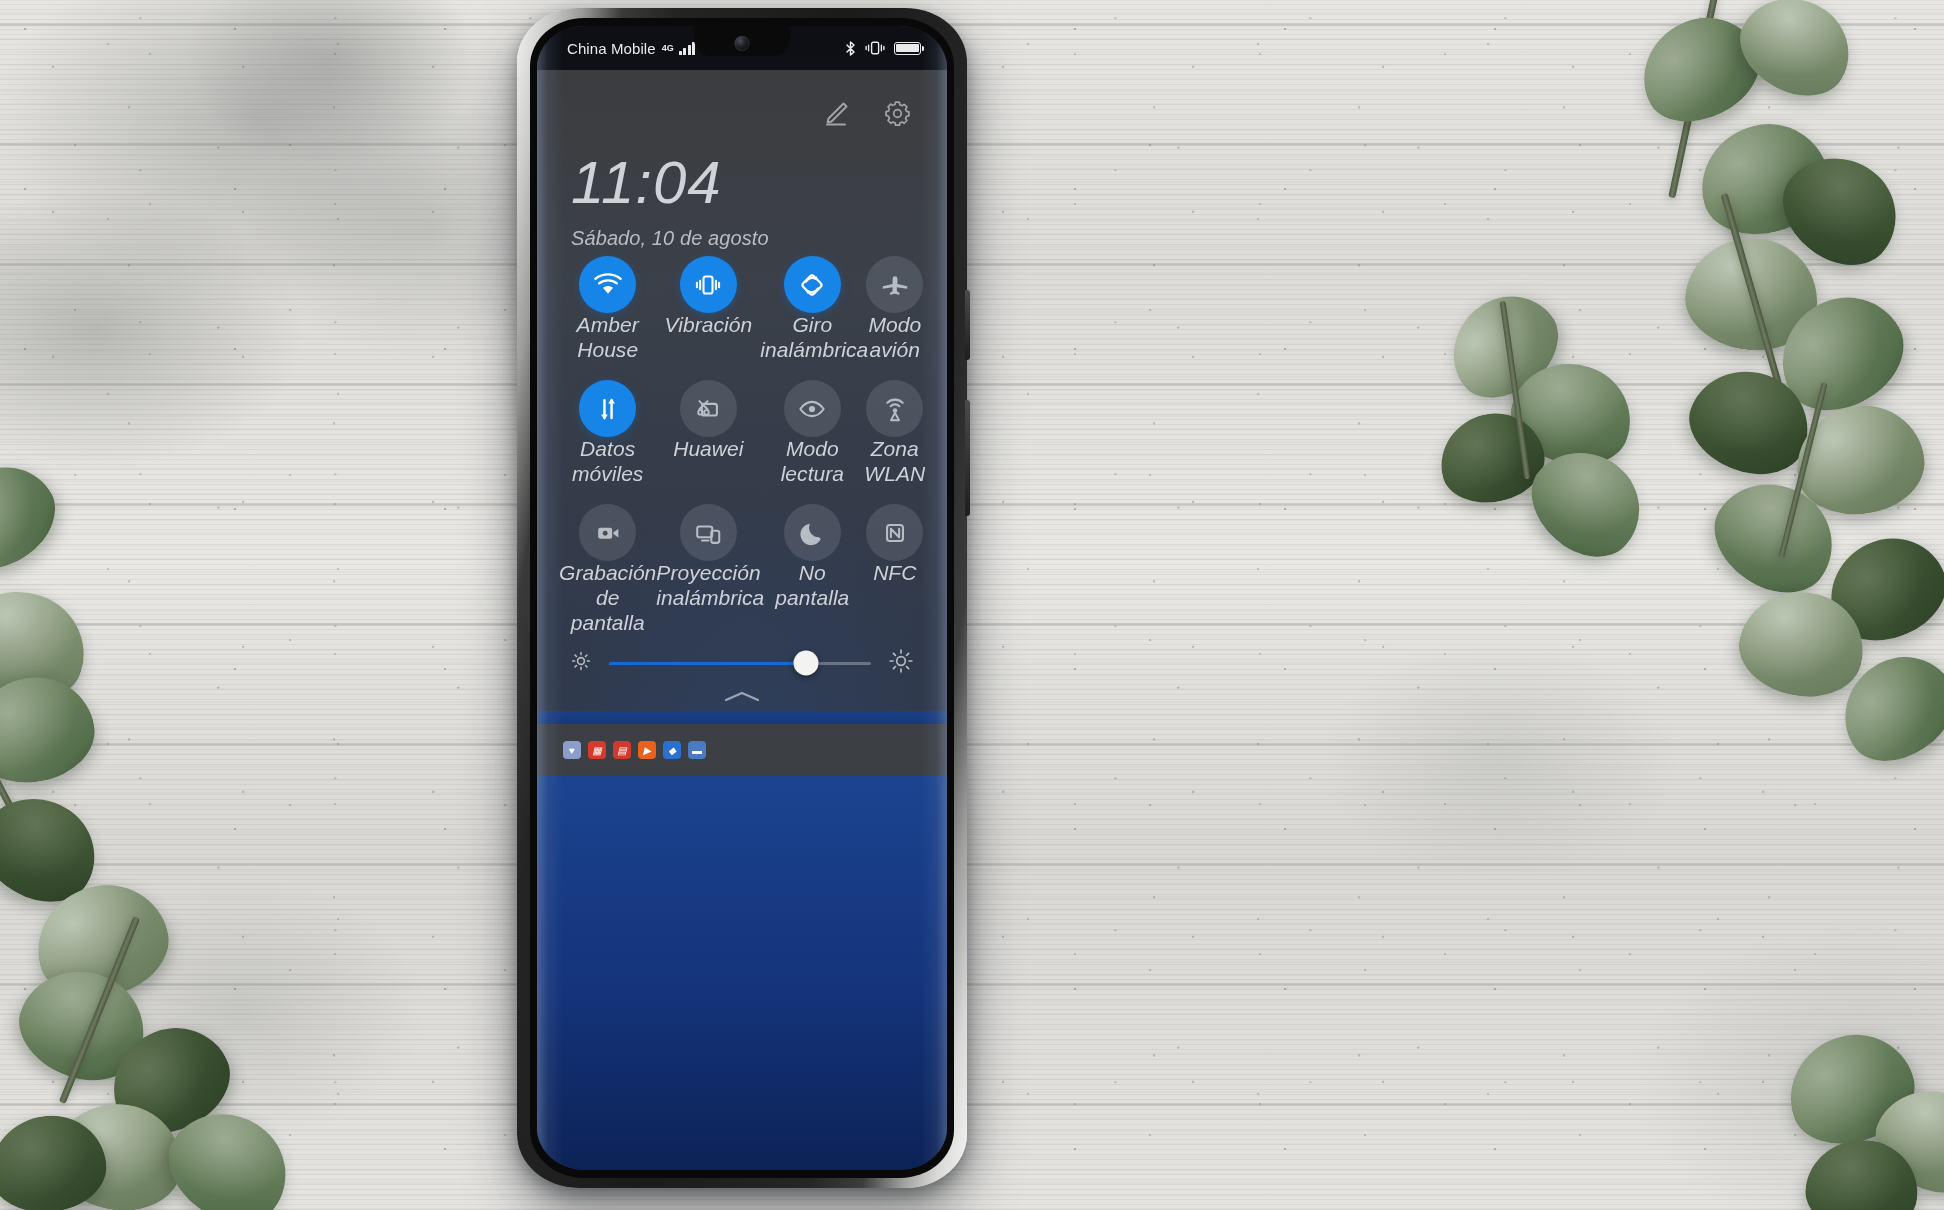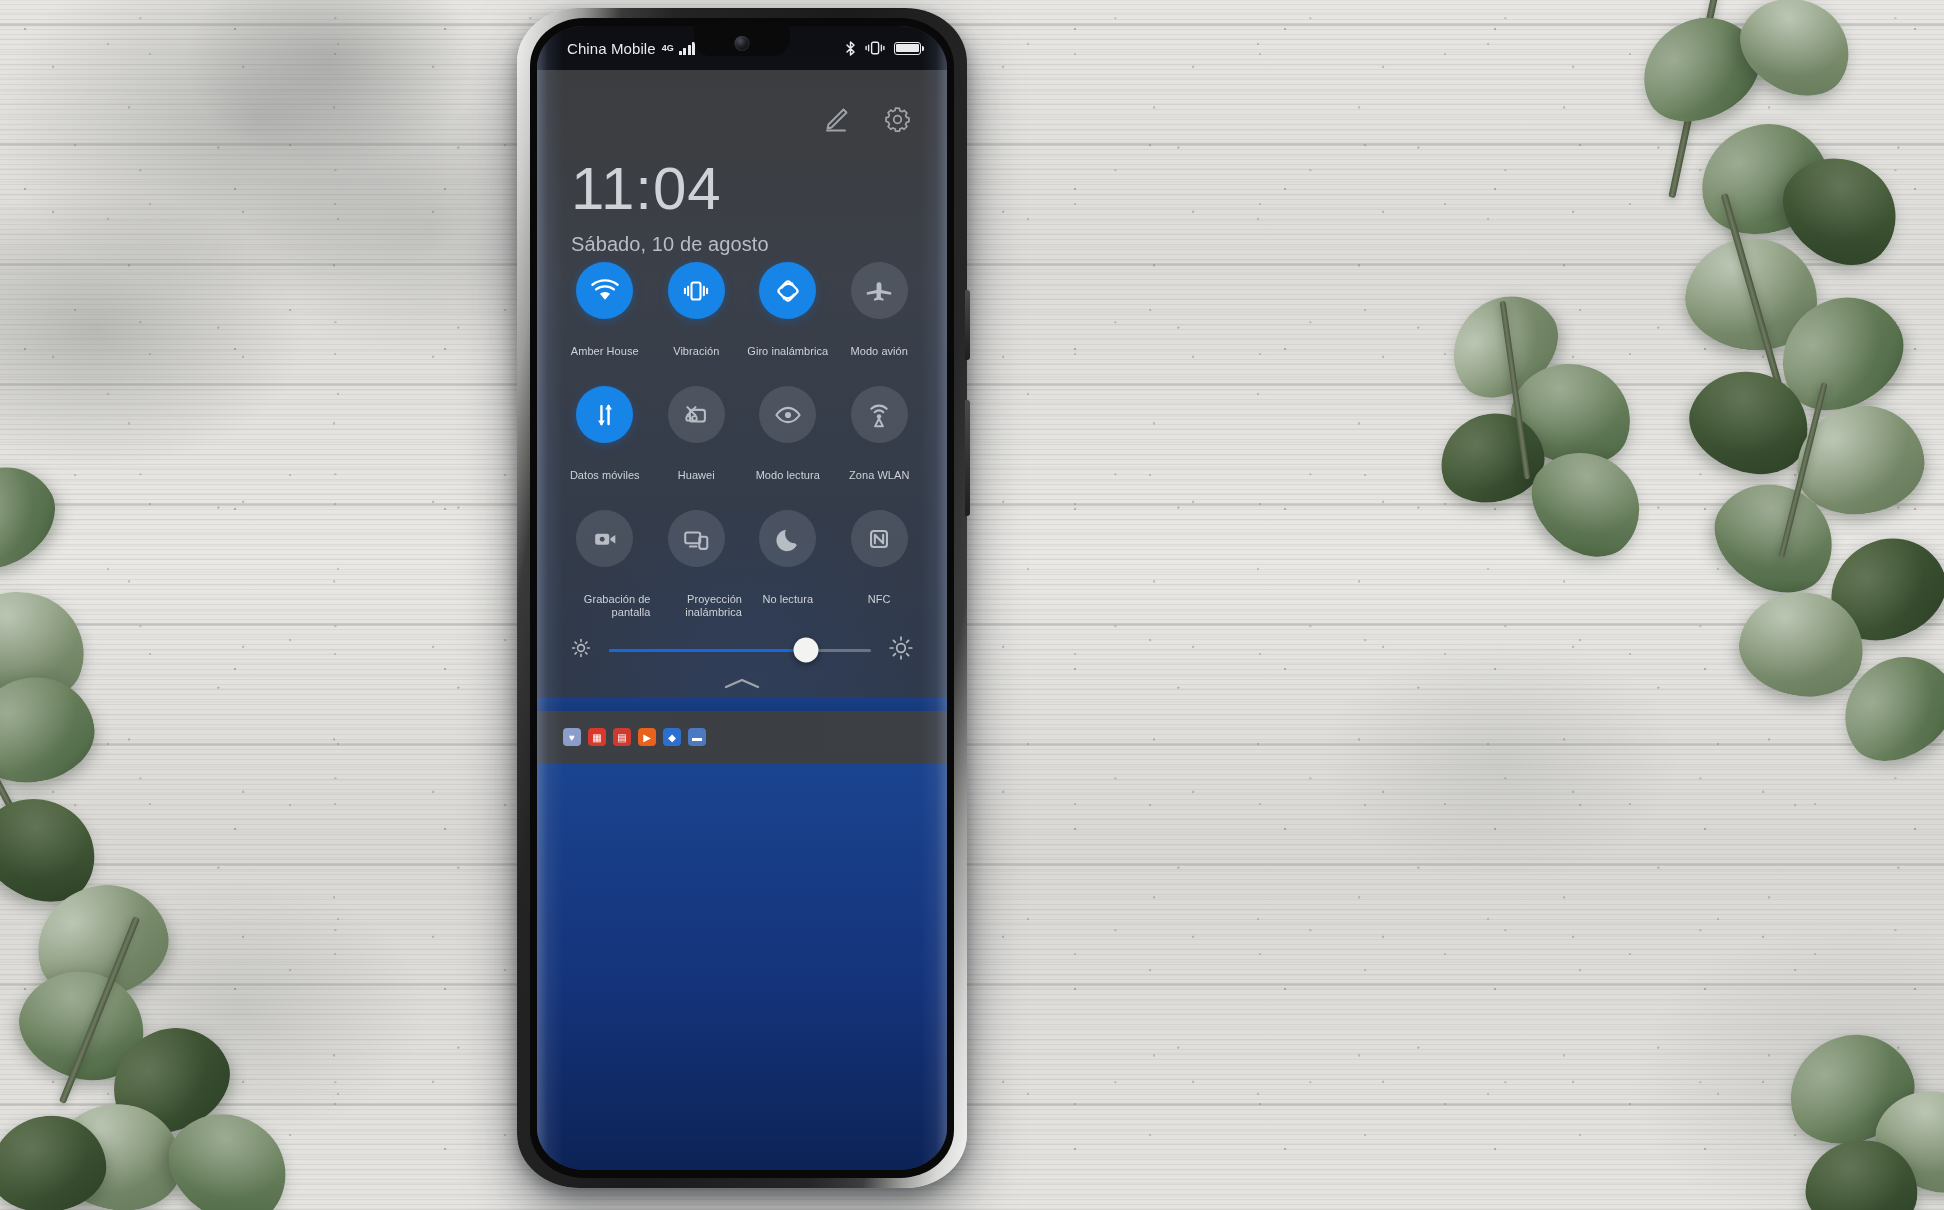--- a/index.html
+++ b/index.html
@@ -263,24 +263,25 @@
     width: 15px; height: 15px;
     border-radius: 50%;
     background: radial-gradient(circle at 36% 32%, #4a4e56 0%, #1b1d22 46%, #000 100%);
     box-shadow: inset 0 0 2px rgba(120,140,180,.55);
   }
 
   
   .panel {
     position: relative;
     z-index: 5;
-    padding: 12px 0 0 0;
+    padding: 6px 0 0 0;
     height: calc(100% - 44px);
     display: flex;
     flex-direction: column;
+    font-style: italic;
   }
 
   .panel-actions {
     display: flex;
     justify-content: flex-end;
     align-items: center;
     gap: 30px;
     padding: 22px 34px 0 0;
   }
   .panel-actions .act { cursor: pointer; opacity: .82; }
@@ -331,25 +332,25 @@
     background: #1784e8;
     box-shadow: 0 2px 10px rgba(18,110,205,.35);
   }
   .tile-icon svg { display: block; }
   .tile-icon .g-off { stroke: #b8bcc4; fill: none; }
   .tile-icon .f-off { fill: #b8bcc4; }
   .tile.on .tile-icon .g-off { stroke: #ffffff; }
   .tile.on .tile-icon .f-off { fill: #ffffff; }
 
   .tile-label {
-    margin-top: 26px;
+    margin-top: 0;
     color: #ced2d8;
-    font-size: 11px;
+    font-size: 21px;
     line-height: 1.18;
-    text-align: right;
+    text-align: center;
     max-width: 104px;
     letter-spacing: .05px;
   }
 
   
   .brightness {
     display: flex;
     align-items: center;
     gap: 16px;
     padding: 12px 32px 0 32px;
@@ -653,21 +654,21 @@
                 </svg>
               </div>
               <div class="tile-label">Proyección inalámbrica</div>
             </div>
             <div class="tile">
               <div class="tile-icon">
                 <svg width="30" height="30" viewBox="0 0 32 32">
                   <path class="f-off" d="M23.4 20.6 A10.2 10.2 0 0 1 13.8 6.2 a11.4 11.4 0 1 0 11.6 16.1 11 11 0 0 1 -2 -1.7 Z"></path>
                 </svg>
               </div>
-              <div class="tile-label">No lectura</div>
+              <div class="tile-label">No pantalla</div>
             </div>
             <div class="tile">
               <div class="tile-icon">
                 <svg width="30" height="30" viewBox="0 0 32 32">
                   <rect class="g-off" x="7.5" y="7.5" width="17" height="17" rx="3" stroke-width="2.2"></rect>
                   <path class="g-off" d="M11.6 20.6 V11.4 l8.8 9.2 V11.4" stroke-width="2.2" stroke-linecap="round" stroke-linejoin="round"></path>
                 </svg>
               </div>
               <div class="tile-label">NFC</div>
             </div>

